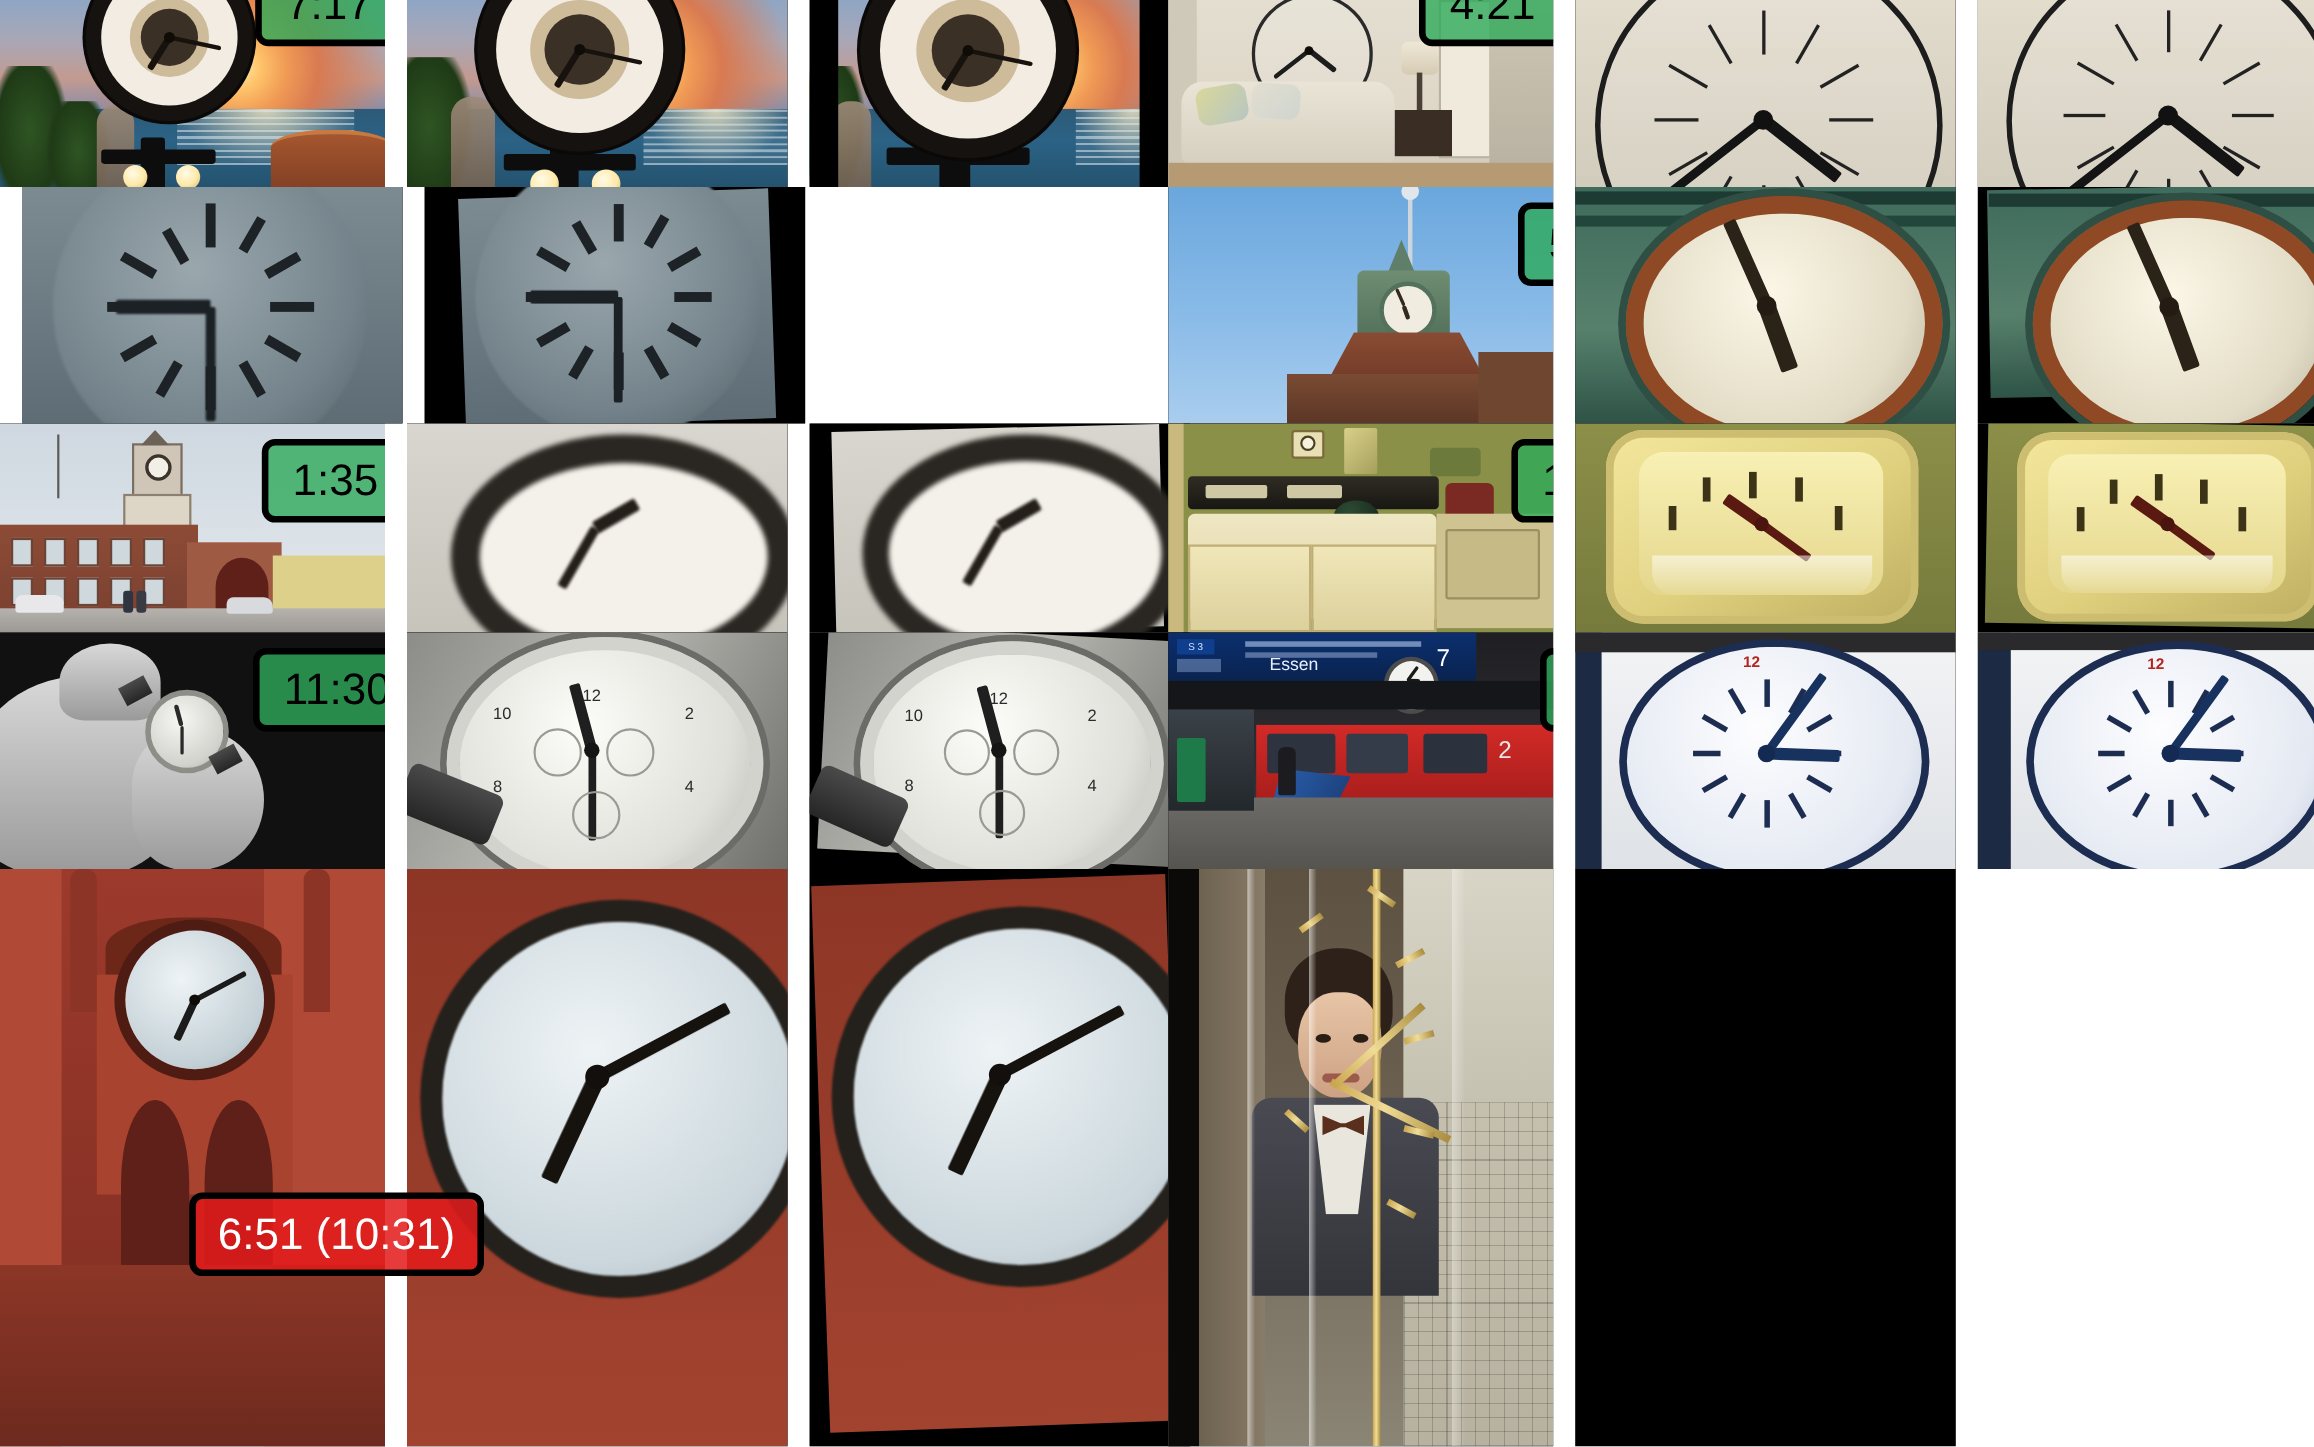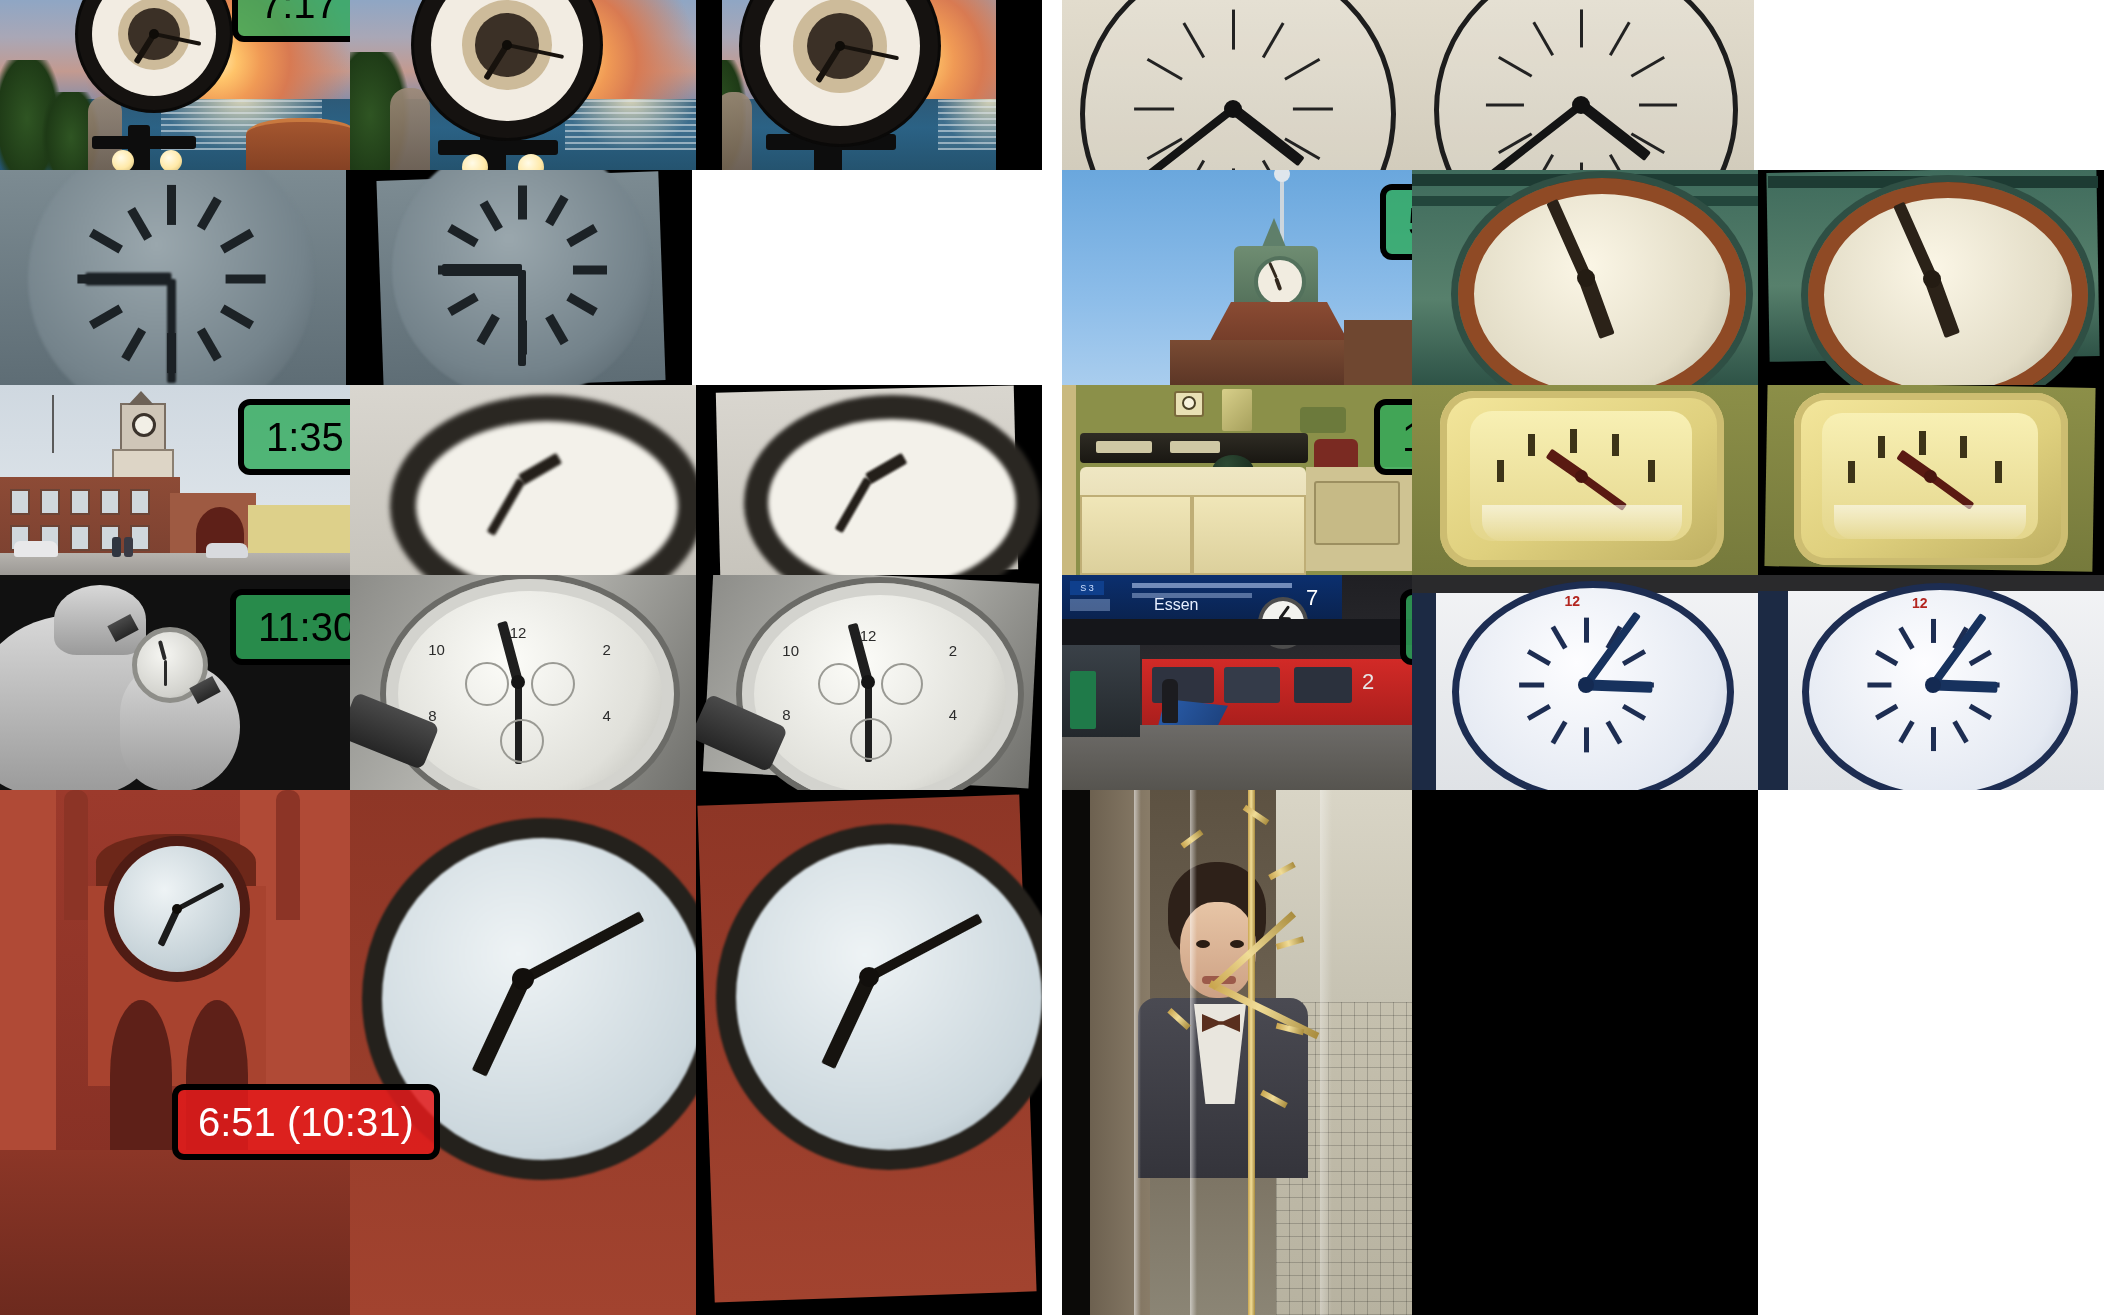--- a/index.html
+++ b/index.html
@@ -13,21 +13,21 @@
     background:#ffffff;display:flex;flex-direction:row;
   }
   .panel{position:relative;height:1315px;display:flex;flex-direction:column;}
   .panel-left{width:1042px;}
   .panel-gap{width:20px;height:1315px;background:#ffffff;flex:0 0 20px;}
   .panel-right{width:1042px;}
 
   .row{position:relative;display:flex;flex-direction:row;width:100%;}
   .cell{position:relative;overflow:hidden;background:#000;}
   .cell.scene{flex:0 0 350px;}
-  .cell.crop{flex:0 0 346px;}
+  .cell.crop{flex:0 0 346px;margin-left:20px;}
 
   
   .photo{position:absolute;inset:0;}
   .lay{position:absolute;}
 
   
   .badge{
     position:absolute;z-index:40;
     border-radius:12px;
     display:flex;align-items:center;justify-content:center;
@@ -526,20 +526,42 @@
         </div>
       </div>
     </div>
   </div>
 
   <div class="panel-gap"></div>
 
   <div class="panel panel-right">
 
     <div class="row" style="height:170px">
+      <div class="cell scene">
+        <div class="photo livingroom"></div>
+        <div class="lay" style="left:0;top:0;width:26px;height:170px;background:#cfc9b9"></div>
+        <div class="lay" style="left:246px;top:0;width:44px;height:140px;background:#efeadc;border:2px solid #b8b2a2"></div>
+        <div class="lay" style="left:292px;top:0;width:58px;height:170px;background:linear-gradient(#cdc6b4,#b7b0a0)"></div>
+        <div class="lay wallclock-ring" style="left:76px;top:-6px;width:104px;height:104px;"></div>
+        <div class="lay" style="left:76px;top:-6px;width:104px;height:104px;">
+          <div class="hand" style="width:5px;height:30px;top:calc(50% - 30px);margin-left:-2.5px;transform:rotate(128deg);background:#1d1d1d"></div>
+          <div class="hand" style="width:4px;height:40px;top:calc(50% - 40px);margin-left:-2px;transform:rotate(232deg);background:#1d1d1d"></div>
+          <div class="hub" style="width:8px;height:8px;margin:-4px 0 0 -4px"></div>
+        </div>
+        <div class="lay lampshade" style="left:212px;top:38px;width:34px;height:30px;"></div>
+        <div class="lay" style="left:226px;top:66px;width:5px;height:36px;background:#4a4036"></div>
+        <div class="lay" style="left:204px;top:100px;width:54px;height:42px;background:#3a2e24"></div>
+        <div class="lay sofa" style="left:12px;top:74px;width:194px;height:74px;"></div>
+        <div class="lay cushion" style="left:26px;top:78px;width:46px;height:34px;transform:rotate(-10deg)"></div>
+        <div class="lay cushion" style="left:76px;top:76px;width:44px;height:32px;transform:rotate(4deg);background:linear-gradient(135deg,#e3ded0,#cfd5cf)"></div>
+        <div class="lay floorrug" style="left:0;top:148px;right:0;height:22px;"></div>
+        <div class="badge ok" style="left:228px;top:-34px;">
+          <span>4:21</span>
+        </div>
+      </div>
 
       <div class="cell crop">
         <div class="photo" style="background:linear-gradient(#e2dccd,#d2ccbc)"></div>
         <div class="lay wallclock-ring" style="left:18px;top:-44px;width:306px;height:306px;border:5px solid #1d1d1d;background:rgba(255,255,255,.12)"></div>
         <div class="lay" style="left:18px;top:-44px;width:306px;height:306px;border-radius:50%;">
           <i style="position:absolute;left:50%;top:50%;width:3px;height:13%;background:#222;transform-origin:50% 0;margin-left:-1.5px;transform:rotate(0deg) translateY(-250%)"></i>
           <i style="position:absolute;left:50%;top:50%;width:3px;height:13%;background:#222;transform-origin:50% 0;margin-left:-1.5px;transform:rotate(30deg) translateY(-250%)"></i>
           <i style="position:absolute;left:50%;top:50%;width:3px;height:13%;background:#222;transform-origin:50% 0;margin-left:-1.5px;transform:rotate(60deg) translateY(-250%)"></i>
           <i style="position:absolute;left:50%;top:50%;width:3px;height:13%;background:#222;transform-origin:50% 0;margin-left:-1.5px;transform:rotate(90deg) translateY(-250%)"></i>
           <i style="position:absolute;left:50%;top:50%;width:3px;height:13%;background:#222;transform-origin:50% 0;margin-left:-1.5px;transform:rotate(120deg) translateY(-250%)"></i>

